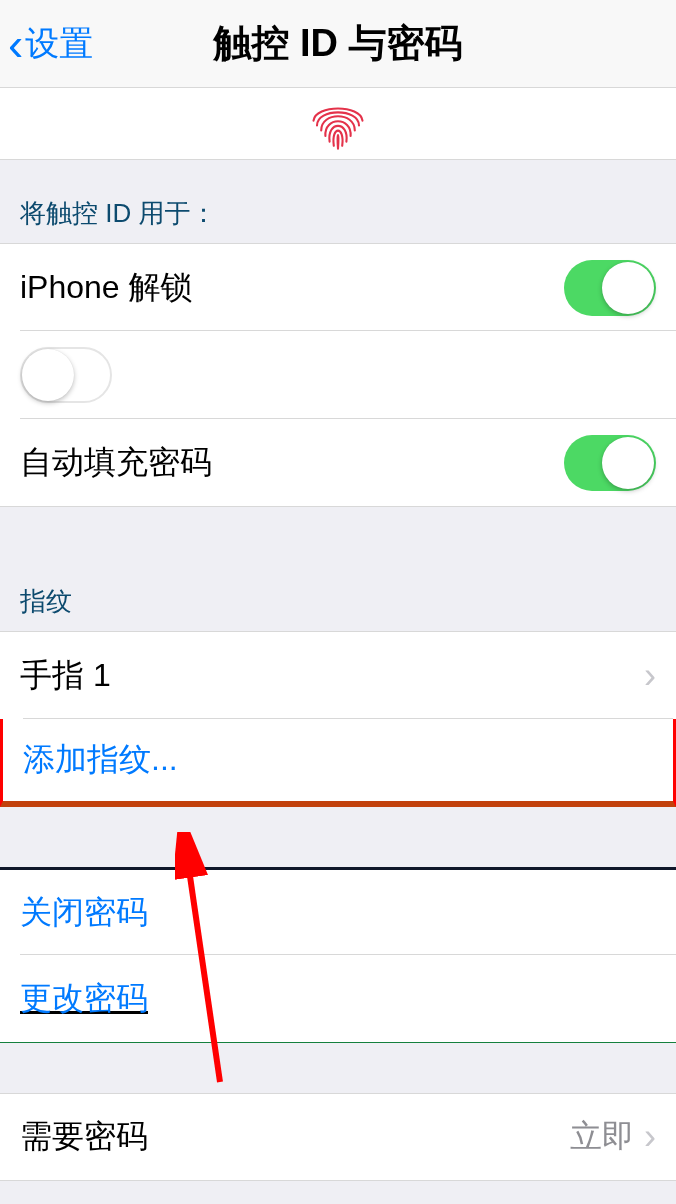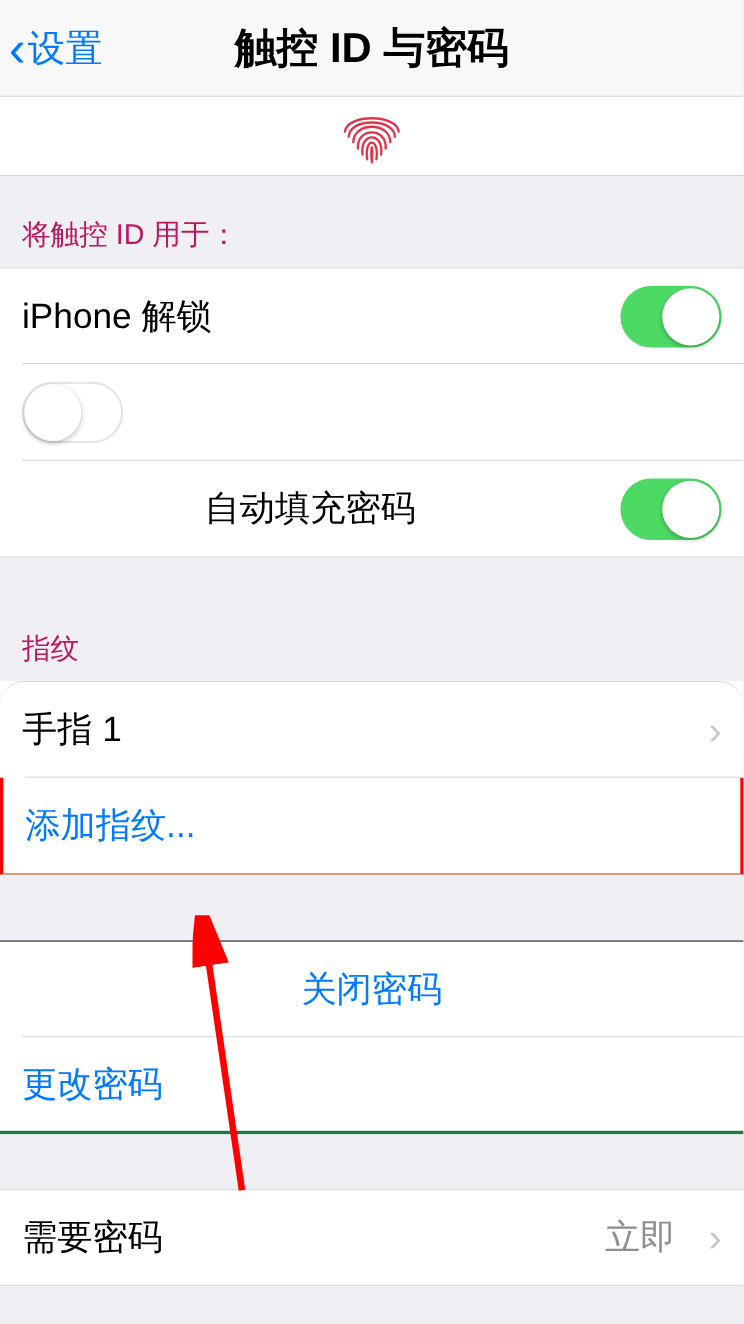--- a/index.html
+++ b/index.html
@@ -55,21 +55,21 @@
       border-bottom: 1px solid #d8d8d8;
       overflow: hidden;
     }
     .fingerprint-icon svg {
       width: 70px;
       height: 70px;
     }
     .section-header {
       padding: 36px 20px 12px 20px;
       font-size: 26px;
-      color: #be185d;
+      color: #0c4a6e;
     }
     .cell {
       background: #fff;
       height: 88px;
       display: flex;
       align-items: center;
       padding: 0 20px;
       border-top: 1px solid #d8d8d8;
       position: relative;
     }
@@ -87,21 +87,21 @@
       top: -1px;
       height: 1px;
       background: #d8d8d8;
     }
     .cell-group .cell:first-child {
       border-top: 1px solid #d8d8d8;
     }
     .cell-group .cell:last-child {
       border-bottom: 1px solid #d8d8d8;
     }
-    .cell-group .cell { border-top: none; gap: 20px; }
+    .cell-group .cell { border-top: none; }
     .cell-label {
       font-size: 32px;
       color: #000;
       flex: 1;
     }
     .cell-label.link {
       color: #007aff;
     }
     .toggle {
       width: 92px;
@@ -191,57 +191,57 @@
     <div class="cell-label">iPhone 解锁</div>
     <div class="toggle on">
         <div class="toggle-knob"></div>
       </div>
   </div>
   <div class="cell">
     <div class="toggle off">
         <div class="toggle-knob"></div>
       </div>
   </div>
-  <div class="cell" style="border-bottom:1px solid #d8d8d8;text-align:center;">
+  <div class="cell" style="border-bottom:1px solid #d8d8d8;">
     <div class="cell-label">自动填充密码</div>
     <div class="toggle on">
         <div class="toggle-knob"></div>
       </div>
   </div>
 </div>
 
-<div class="section-header" style="padding-top:65px;">指纹</div>
-<div class="cell-group">
-  <div class="cell" style="border-top:1px solid #d8d8d8;border-radius:22px;">
+<div class="section-header" style="padding-top:65px;margin-top:12px;">指纹</div>
+<div class="cell-group">
+  <div class="cell" style="border-top:1px solid #d8d8d8;">
     <div class="cell-label">手指 1</div>
     <span class="chevron-right">›</span>
   </div>
-  <div class="cell highlight-box" style="border-bottom:1px solid #c2410c;">
+  <div class="cell highlight-box" style="border-bottom:6px solid #c2410c;">
     <div class="cell-label link">添加指纹...</div>
   </div>
 </div>
 
 <div class="arrow-annotation">
   <svg width="80" height="260">
     <defs>
       <marker id="ah" markerWidth="12" markerHeight="12" refX="6" refY="3" orient="auto">
         <polygon points="0 0, 12 3, 0 6" fill="#ff0000"></polygon>
       </marker>
     </defs>
     <line x1="45" y1="250" x2="10" y2="10" stroke="#ff0000" stroke-width="6" marker-end="url(#ah)"></line>
   </svg>
 </div>
 
 <div class="spacer-md"></div>
 
 <div class="cell-group">
-  <div class="cell" style="border-top:1px solid #0f172a;text-align:center;">
+  <div class="cell" style="border-top:3px solid #0f172a;">
     <div class="cell-label link">关闭密码</div>
   </div>
-  <div class="cell" style="border-bottom:3px solid #15803d;">
+  <div class="cell" style="border-bottom:1px solid #15803d;text-decoration:underline;">
     <div class="cell-label link">更改密码</div>
   </div>
 </div>
 
 <div class="spacer-sm"></div>
 
 <div class="cell-group">
   <div class="cell" style="border-top:1px solid #d8d8d8;border-bottom:1px solid #d8d8d8;">
     <div class="cell-label">需要密码</div>
     <span class="cell-value">立即</span>

